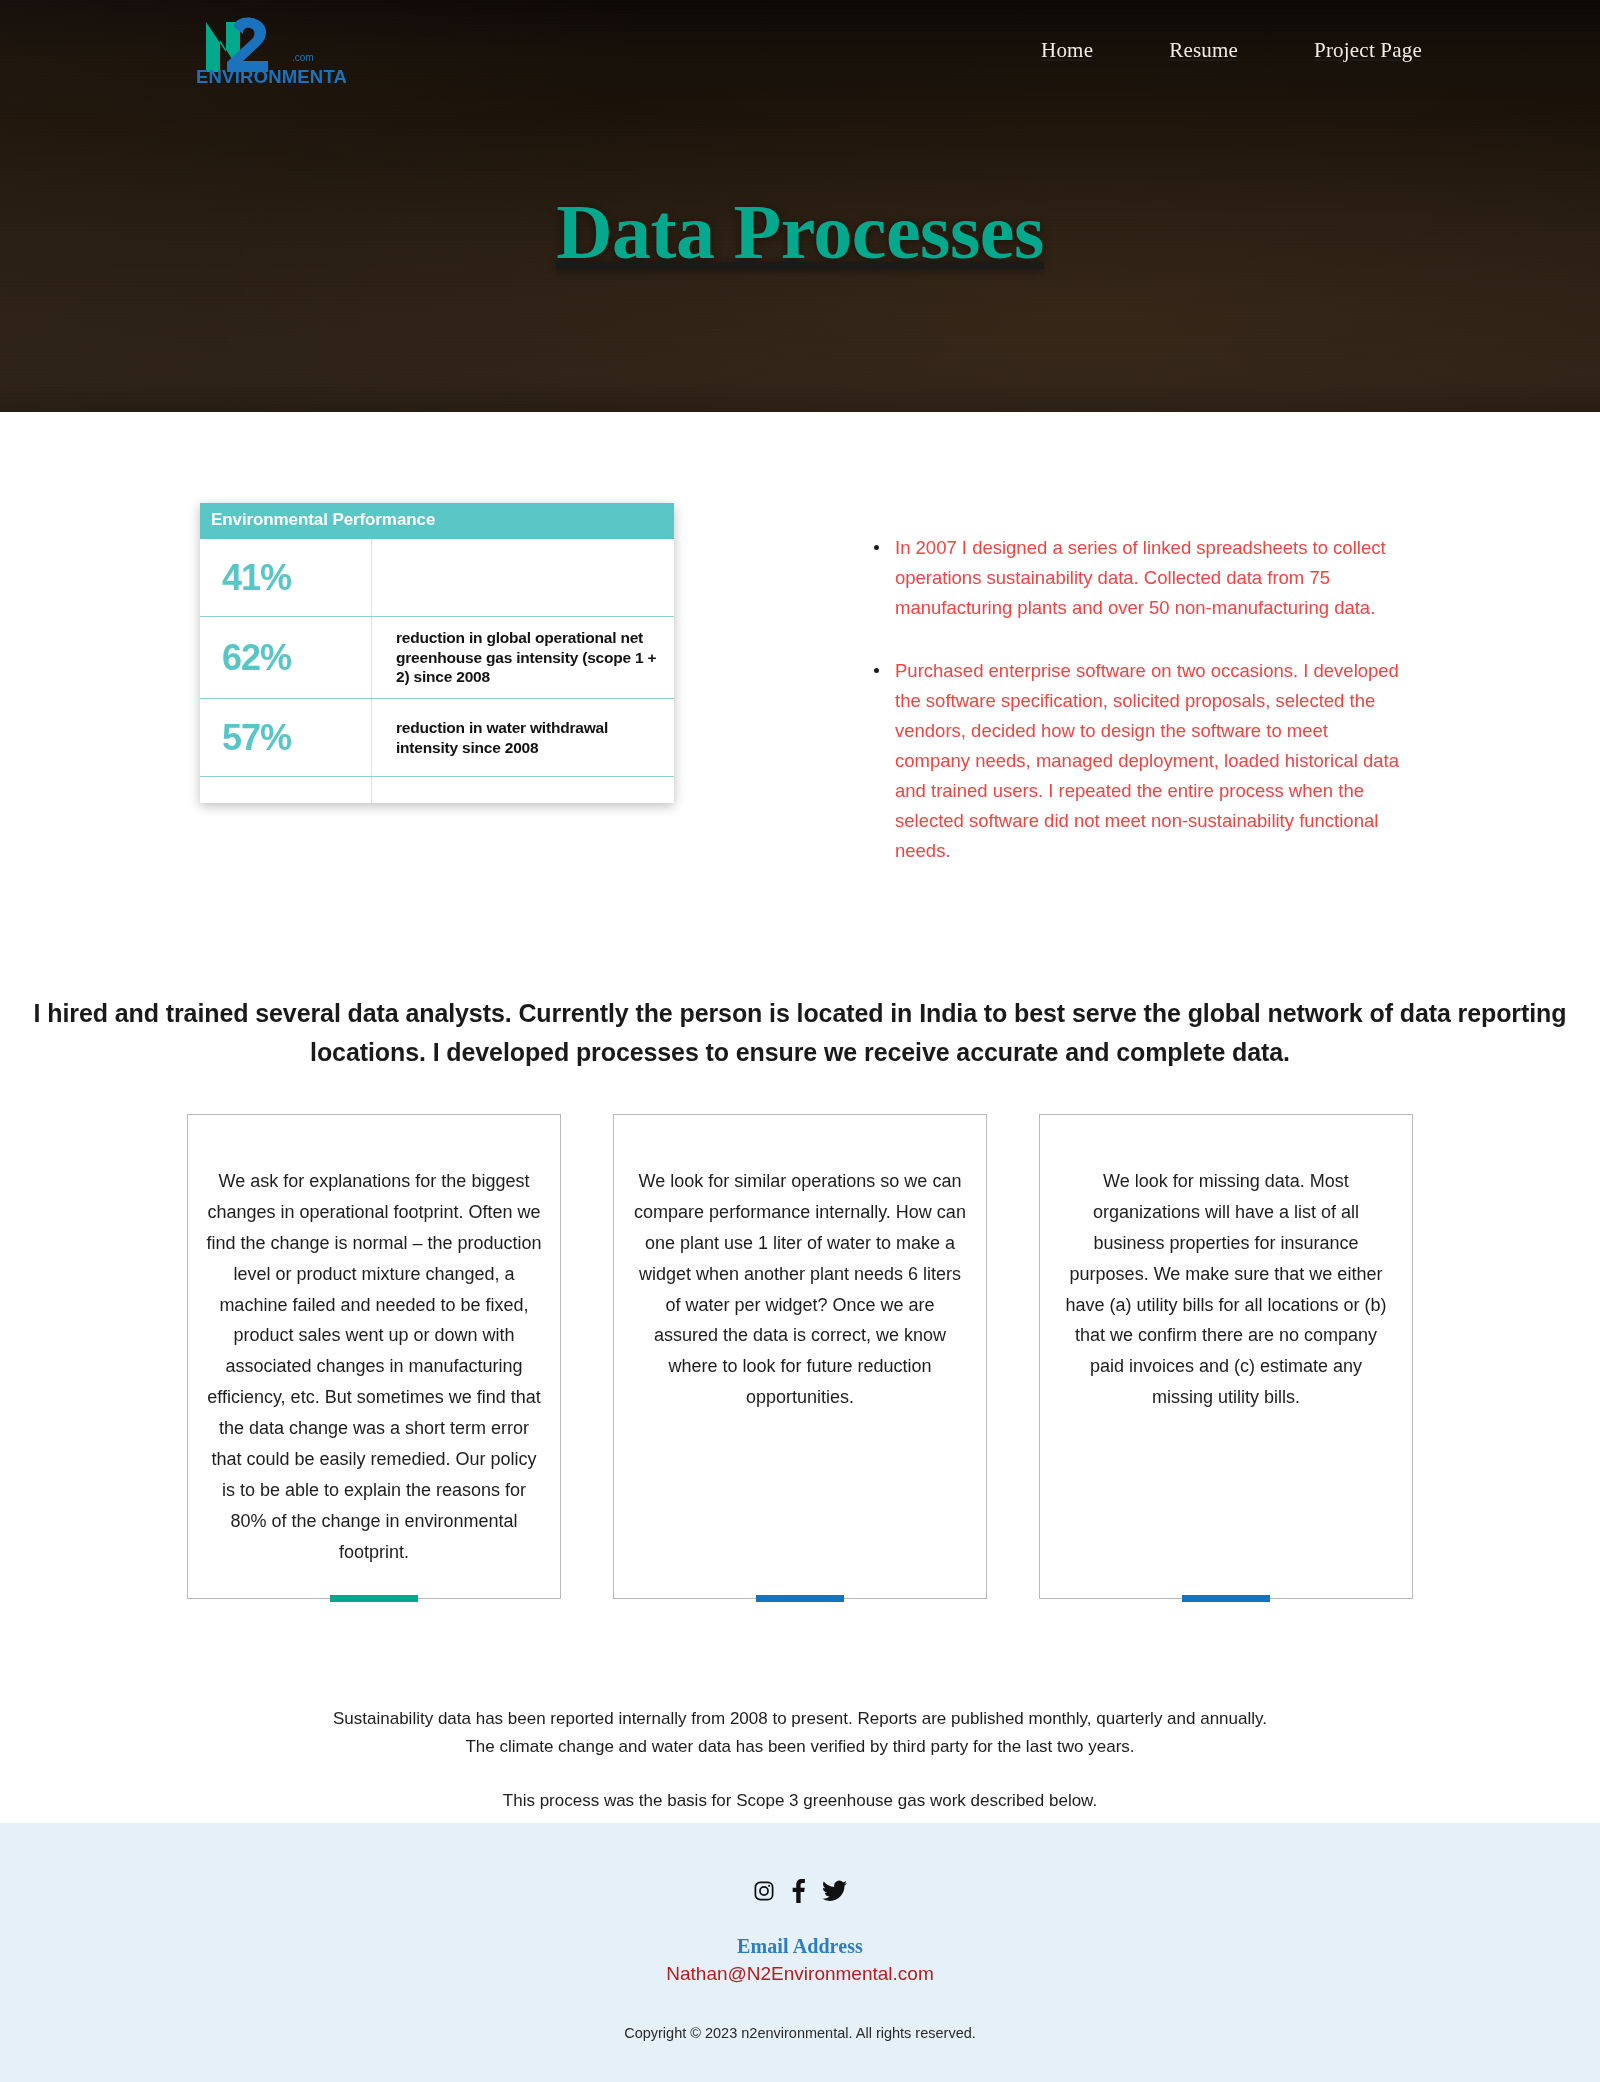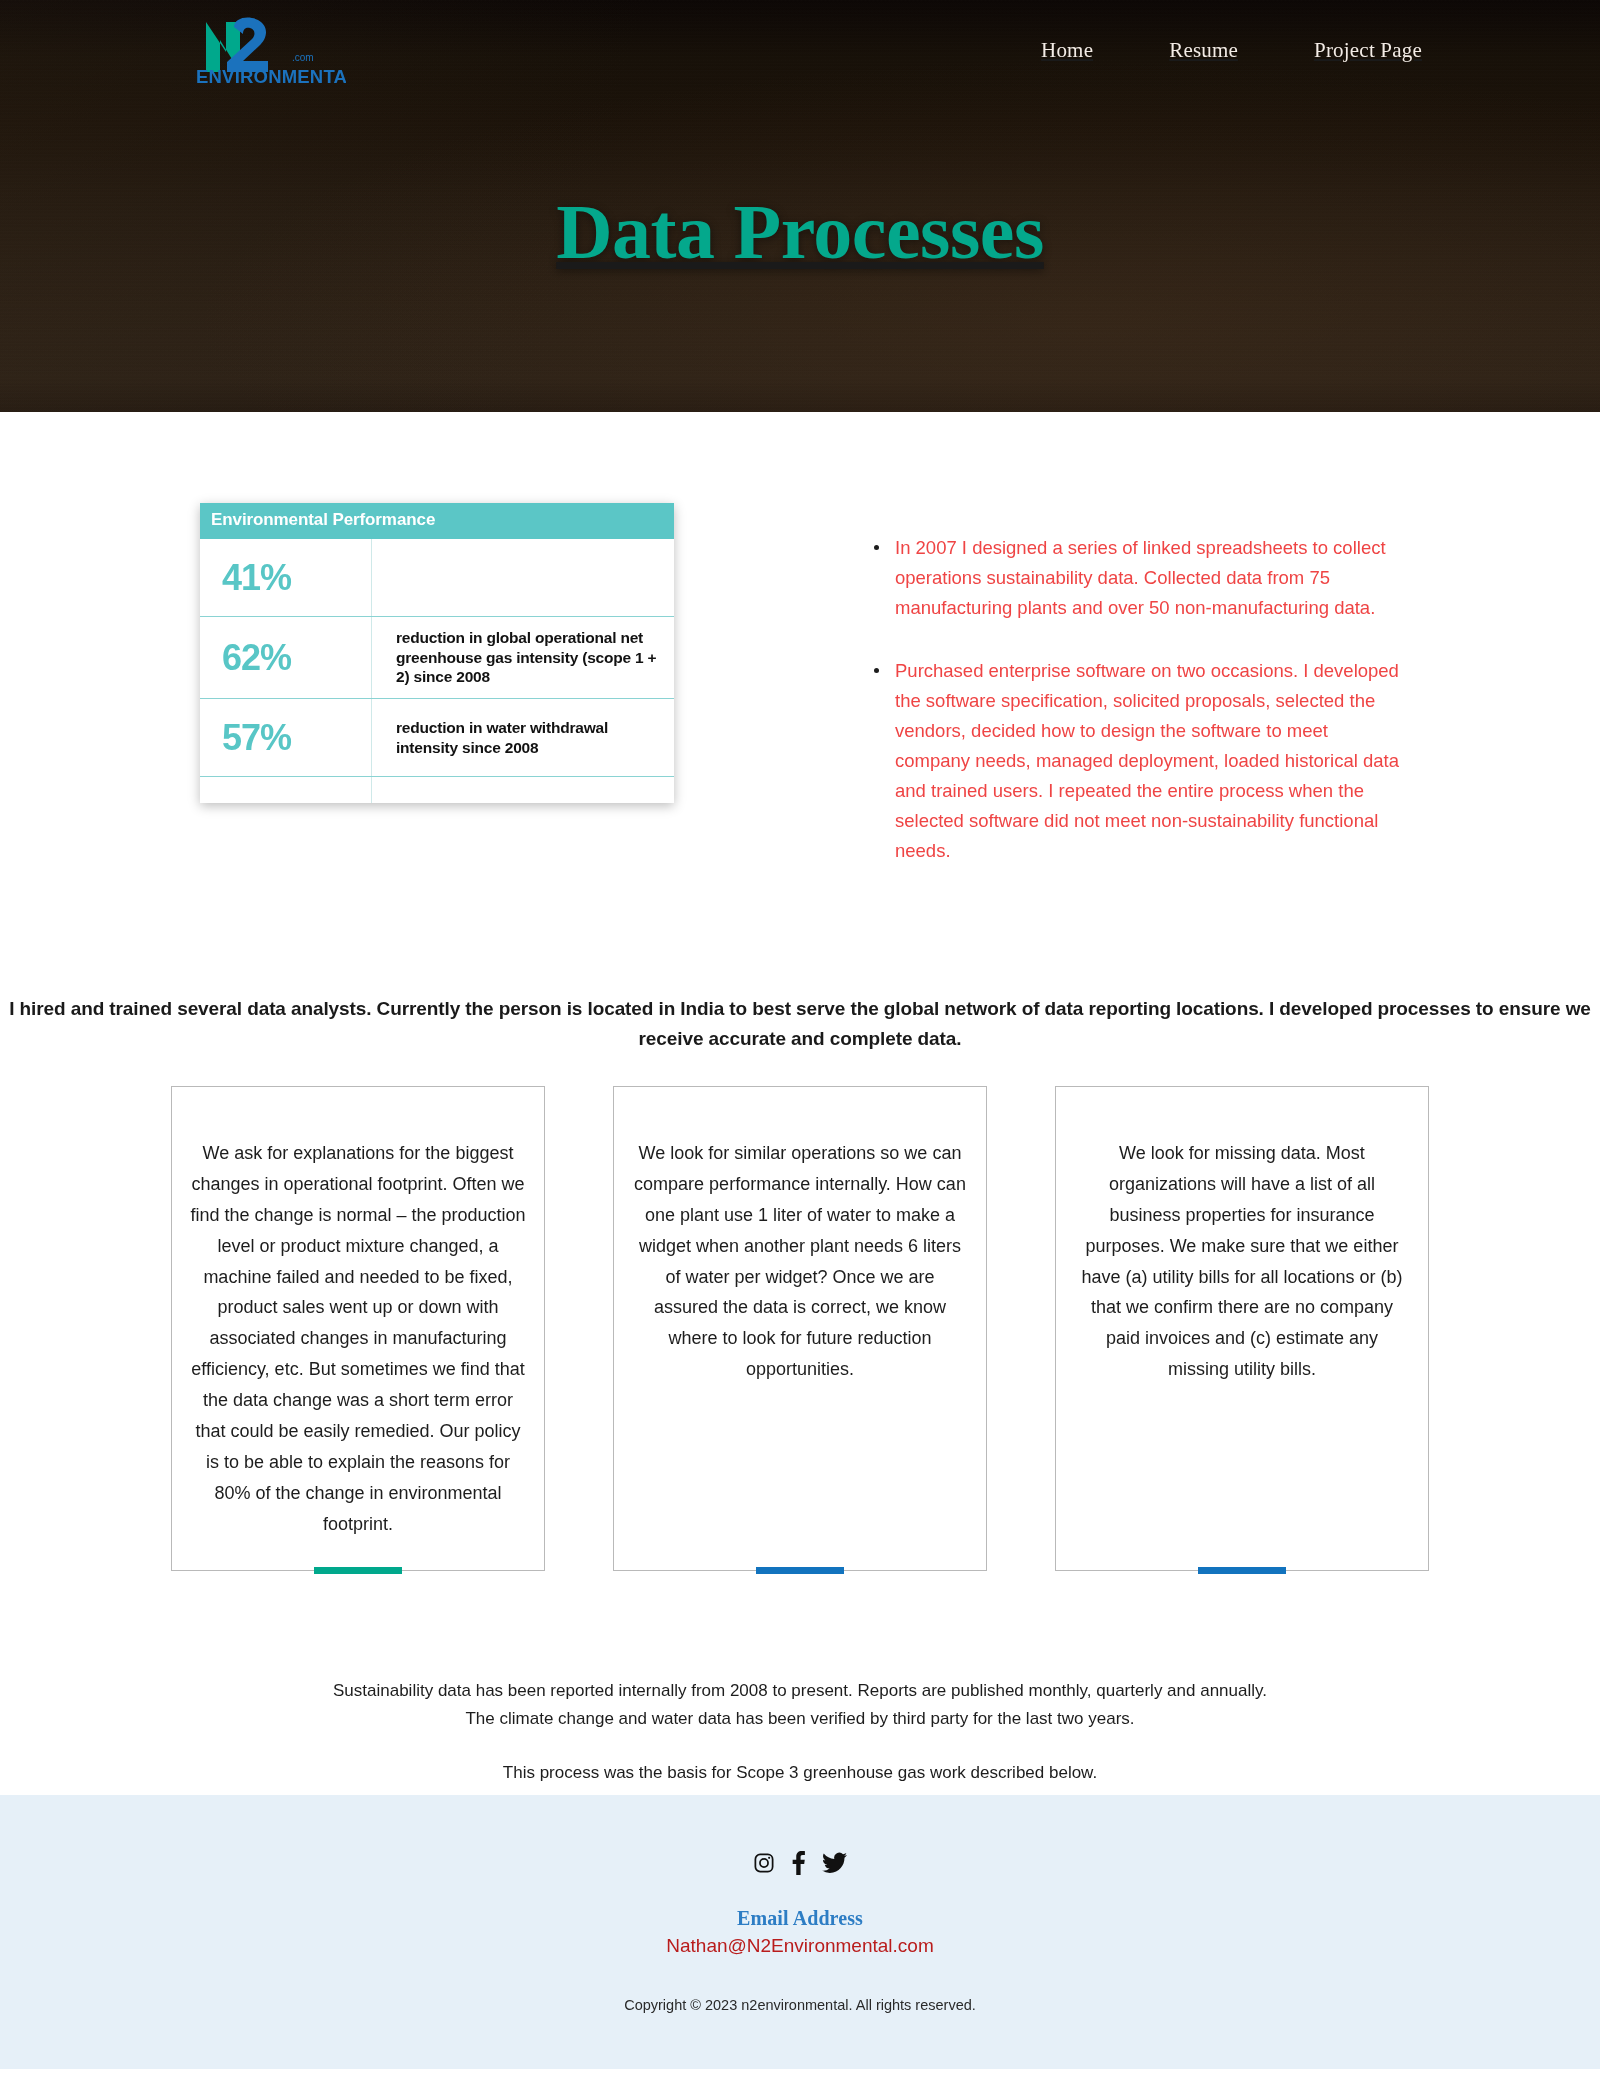--- a/index.html
+++ b/index.html
@@ -155,34 +155,34 @@
     position:absolute;
     left:4px; top:12px;
     width:5px; height:5px;
     background:#1d1d1d;
     border-radius:50%;
   }
 
   
   .statement {
     text-align:center;
-    font-size:19px;
+    font-size:25px;
     font-weight:bold;
     line-height:1.58;
     color:#1a1a1a;
     margin-top:128px;
     letter-spacing:-0.1px;
   }
 
   
   .cards {
     display:flex;
     justify-content:center;
-    gap:68px;
-    margin-top:32px;
+    gap:52px;
+    margin-top:41px;
   }
   .card {
     position:relative;
     width:374px;
     min-height:460px;
     border:1px solid #b9b9b9;
     background:#ffffff;
     padding:51px 18px 30px 18px;
   }
   .card-text {

